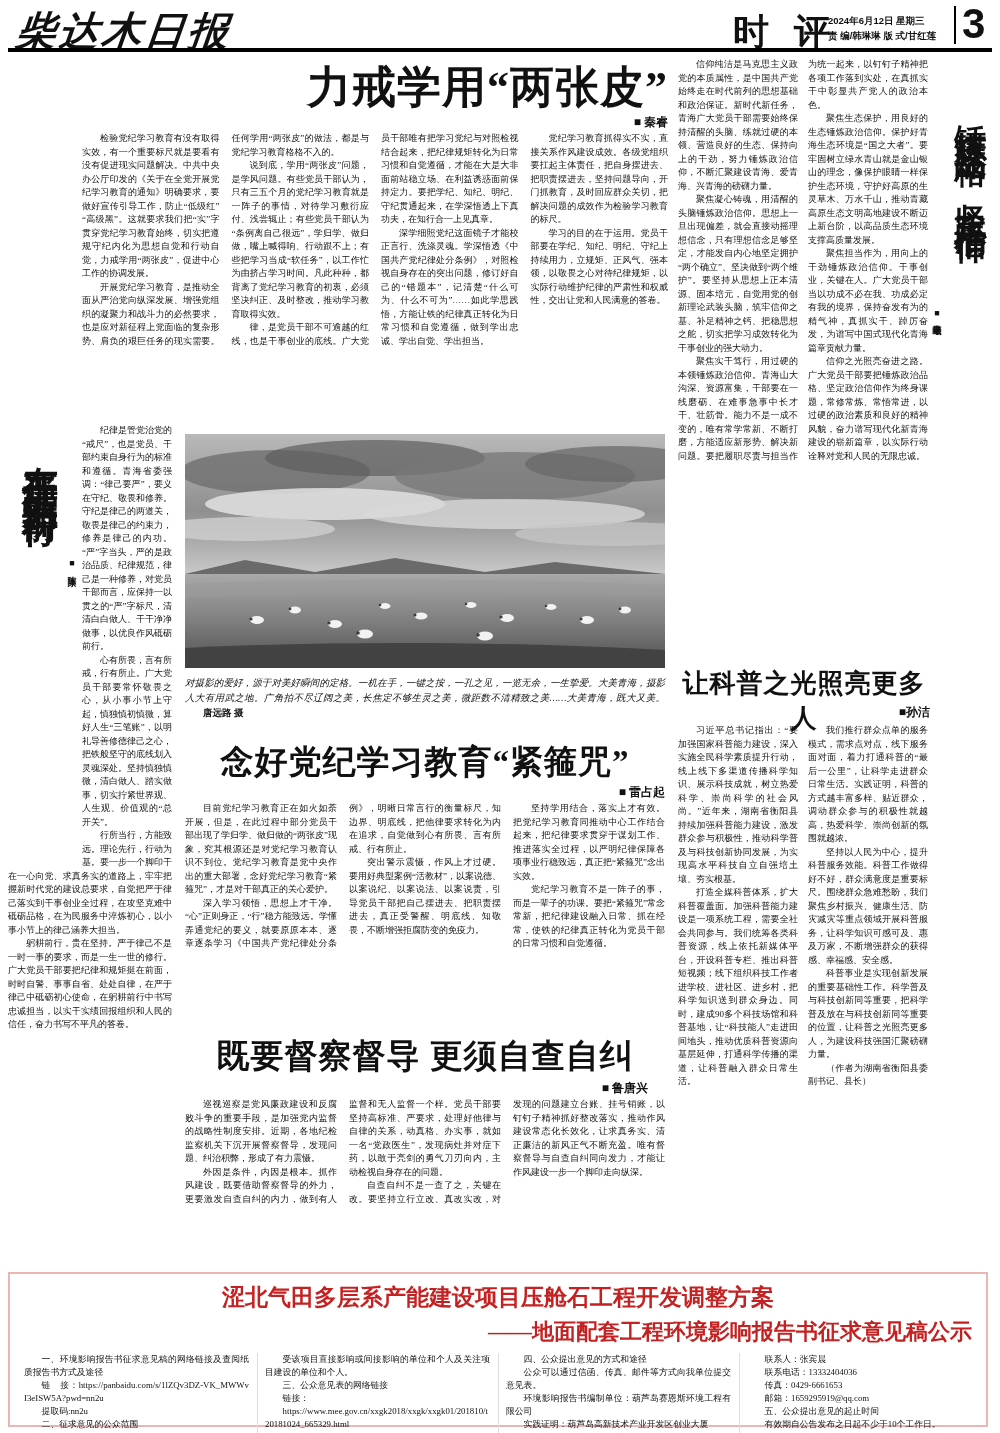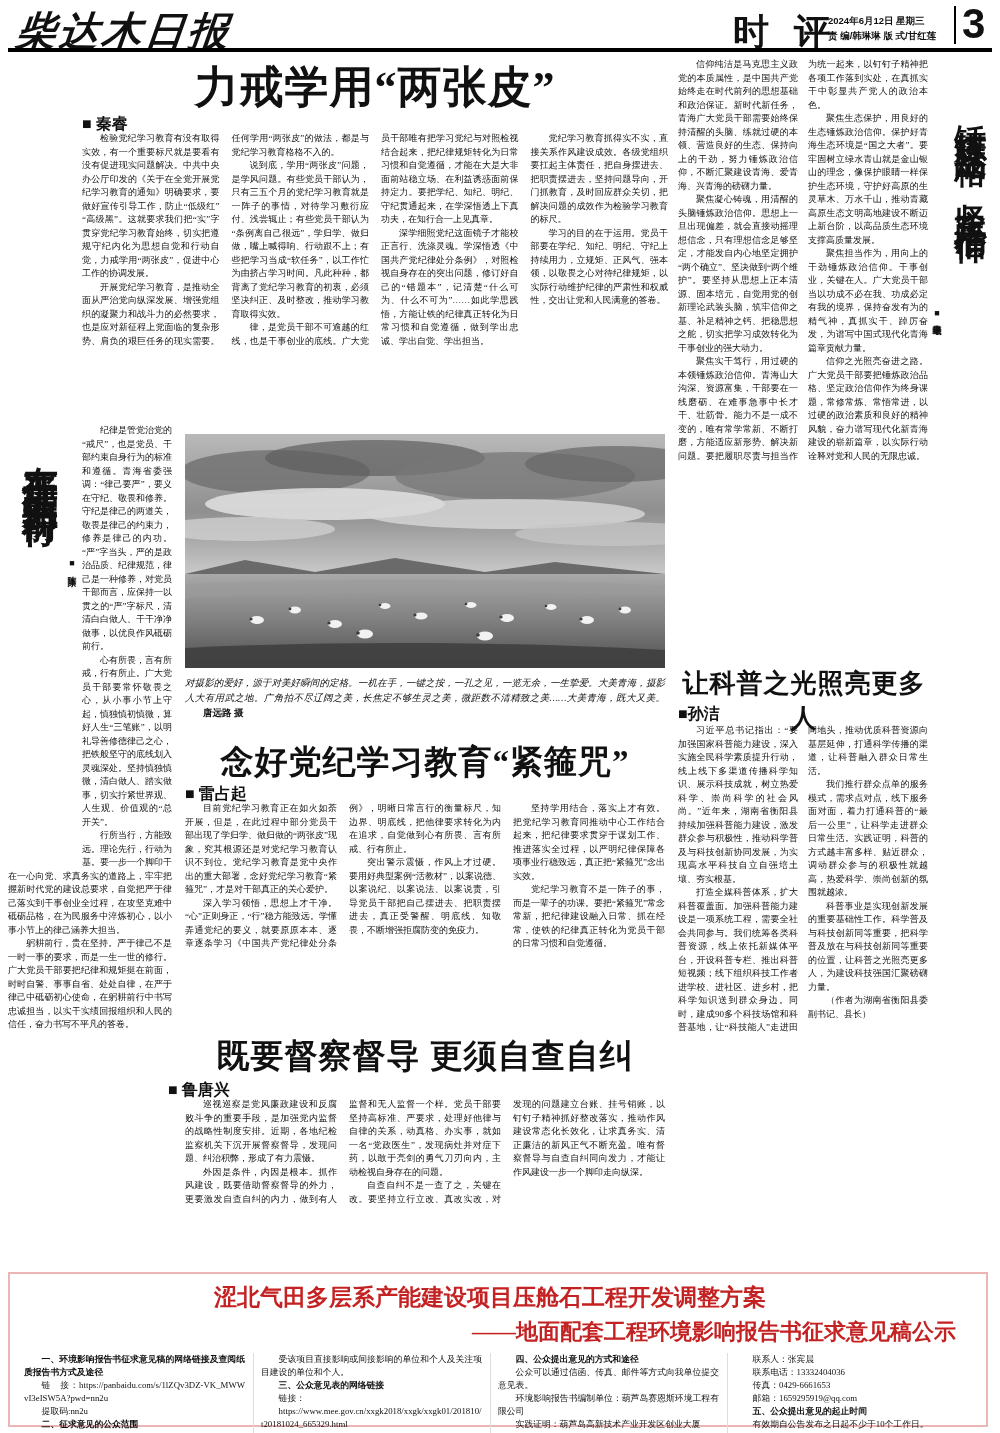--- a/index.html
+++ b/index.html
@@ -11,23 +11,23 @@
   .section-title{position:absolute;left:733px;top:8px;font-size:36px;font-weight:900;letter-spacing:8px;}
   .issue-block{position:absolute;left:828px;top:13px;width:124px;font-size:9.5px;line-height:15px;
                font-family:"Liberation Sans","DejaVu Sans",sans-serif;font-weight:bold;}
   .head-divider{position:absolute;left:954px;top:6px;width:2px;height:38px;background:#000;}
   .page-number{position:absolute;left:962px;top:0px;font-size:42px;font-weight:900;
                font-family:"Liberation Sans","DejaVu Sans",sans-serif;}
   .head-rule{position:absolute;left:8px;top:48px;width:984px;height:4px;background:#000;}
   
   .flow{font-size:9px;line-height:13.5px;text-align:justify;}
   .flow p{margin:0;text-indent:2em;}
-  .byline{font-size:16px;text-align:left;font-weight:bold;margin:0;}
-  
-  .main-headline{position:absolute;left:82px;top:58px;width:586px;text-align:center;
+  .byline{font-size:12px;text-align:right;font-weight:bold;margin:0;}
+  
+  .main-headline{position:absolute;left:82px;top:58px;width:586px;text-align:right;
                  font-size:44px;font-weight:900;letter-spacing:1px;}
   .main-byline{position:absolute;left:82px;top:114px;width:586px;}
   .main-body{position:absolute;left:82px;top:132px;width:586px;height:293px;
              column-count:4;column-gap:12px;}
   
   .left-strip{position:absolute;left:8px;top:424px;width:164px;height:842px;}
   .left-title-float{float:left;width:66px;height:418px;margin:14px 8px 4px 0;position:relative;}
   .vtitle{writing-mode:vertical-rl;text-orientation:upright;font-weight:900;}
   .left-vtitle{font-size:36px;line-height:64px;letter-spacing:5px;height:414px;}
   .left-vbyline{position:absolute;right:-4px;top:120px;writing-mode:vertical-rl;text-orientation:upright;
@@ -57,27 +57,27 @@
   .t-discipline{top:740px;}
   .t-inspection{top:1034px;}
   .mid-byline-discipline{position:absolute;left:185px;top:784px;width:480px;}
   .mid-byline-inspection{position:absolute;left:168px;top:1080px;width:480px;}
   .discipline-body{position:absolute;left:185px;top:802px;width:480px;height:228px;
                    column-count:3;column-gap:12px;}
   .inspection-body{position:absolute;left:185px;top:1098px;width:480px;height:166px;
                    column-count:3;column-gap:12px;}
   
   .notice{position:absolute;left:8px;top:1272px;width:980px;height:155px;box-sizing:border-box;
-          border:2px solid #d08a8a;padding:6px 30px 4px 14px;}
+          border:2px solid #d08a8a;padding:6px 14px 4px 14px;}
   .notice-title1{margin:2px 0 0 0;text-align:center;font-size:23px;font-weight:900;}
   .notice-title2{margin:4px 0 6px 0;text-align:right;font-size:22px;font-weight:900;}
   .notice-flow{column-count:4;column-gap:16px;column-rule:1px solid #ddd;height:86px;
                font-size:8.8px;line-height:13px;text-align:justify;word-break:break-all;}
   .notice-flow p{margin:0;text-indent:2em;}
-  .notice-flow p.b{font-weight:bold;}
+  .notice-flow p.b{font-weight:normal;}
 </style>
 </head>
 <body>
 
 <div class="page">
 
   <div>
     <div class="masthead">柴达木日报</div>
     <div class="section-title">时 评</div>
     <div class="issue-block">
@@ -206,20 +206,21 @@
       <p>外因是条件，内因是根本。抓作风建设，既要借助督察督导的外力，更要激发自查自纠的内力，做到有人监督和无人监督一个样。党员干部要坚持高标准、严要求，处理好他律与自律的关系，动真格、办实事，就如一名“党政医生”，发现病灶并对症下药，以敢于亮剑的勇气刀刃向内，主动检视自身存在的问题。</p>
       <p>自查自纠不是一查了之，关键在改。要坚持立行立改、真改实改，对发现的问题建立台账、挂号销账，以钉钉子精神抓好整改落实，推动作风建设常态化长效化，让求真务实、清正廉洁的新风正气不断充盈。唯有督察督导与自查自纠同向发力，才能让作风建设一步一个脚印走向纵深。</p>
     </div>
 
   <div class="science-title">让科普之光照亮更多人</div>
   <p class="byline science-byline">■孙洁</p>
   <div class="science-body flow">
       <p>习近平总书记指出：“要加强国家科普能力建设，深入实施全民科学素质提升行动，线上线下多渠道传播科学知识、展示科技成就，树立热爱科学、崇尚科学的社会风尚。”近年来，湖南省衡阳县持续加强科普能力建设，激发群众参与积极性，推动科学普及与科技创新协同发展，为实现高水平科技自立自强培土壤、夯实根基。</p>
       <p>打造全媒科普体系，扩大科普覆盖面。加强科普能力建设是一项系统工程，需要全社会共同参与。我们统筹各类科普资源，线上依托新媒体平台，开设科普专栏、推出科普短视频；线下组织科技工作者进学校、进社区、进乡村，把科学知识送到群众身边。同时，建成90多个科技场馆和科普基地，让“科技能人”走进田间地头，推动优质科普资源向基层延伸，打通科学传播的渠道，让科普融入群众日常生活。</p>
       <p>我们推行群众点单的服务模式，需求点对点，线下服务面对面，着力打通科普的“最后一公里”，让科学走进群众日常生活。实践证明，科普的方式越丰富多样、贴近群众，调动群众参与的积极性就越高，热爱科学、崇尚创新的氛围就越浓。</p>
+      <p>坚持以人民为中心，提升科普服务效能。科普工作做得好不好，群众满意度是重要标尺。围绕群众急难愁盼，我们聚焦乡村振兴、健康生活、防灾减灾等重点领域开展科普服务，让科学知识可感可及、惠及万家，不断增强群众的获得感、幸福感、安全感。</p>
       <p>科普事业是实现创新发展的重要基础性工作。科学普及与科技创新同等重要，把科学普及放在与科技创新同等重要的位置，让科普之光照亮更多人，为建设科技强国汇聚磅礴力量。</p>
       <p>（作者为湖南省衡阳县委副书记、县长）</p>
     </div>
 
   <div class="notice" style="border-color: rgba(196, 34, 34, 0.333);">
     <p class="notice-title1" style="color: rgb(196, 34, 34);">涩北气田多层系产能建设项目压舱石工程开发调整方案</p>
     <p class="notice-title2" style="color: rgb(196, 34, 34);">——地面配套工程环境影响报告书征求意见稿公示</p>
     <div class="notice-flow">
         <p class="b">一、环境影响报告书征求意见稿的网络链接及查阅纸质报告书方式及途径</p>
         <p>链　接：https://panbaidu.com/s/1lZQv3DZ-VK_MWWvI3eISW5A?pwd=nn2u</p>

